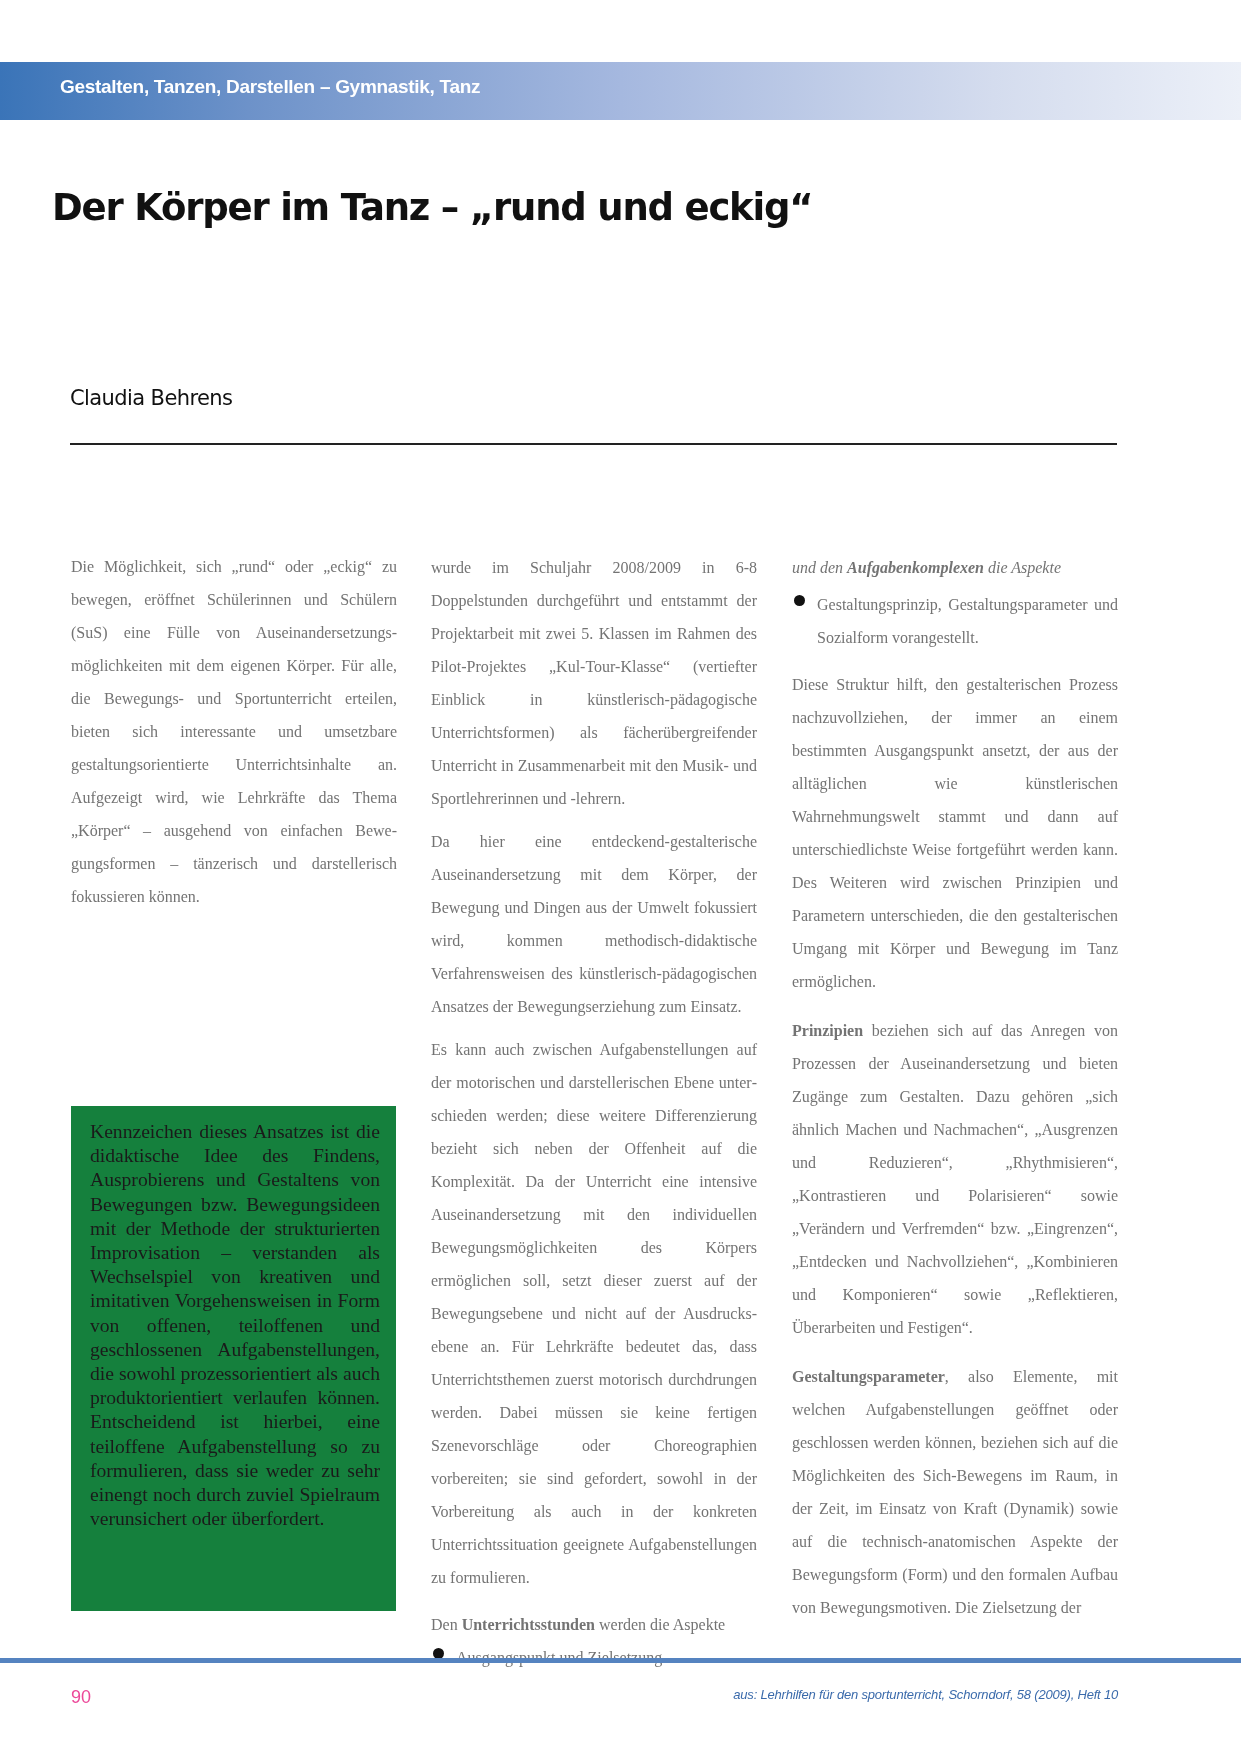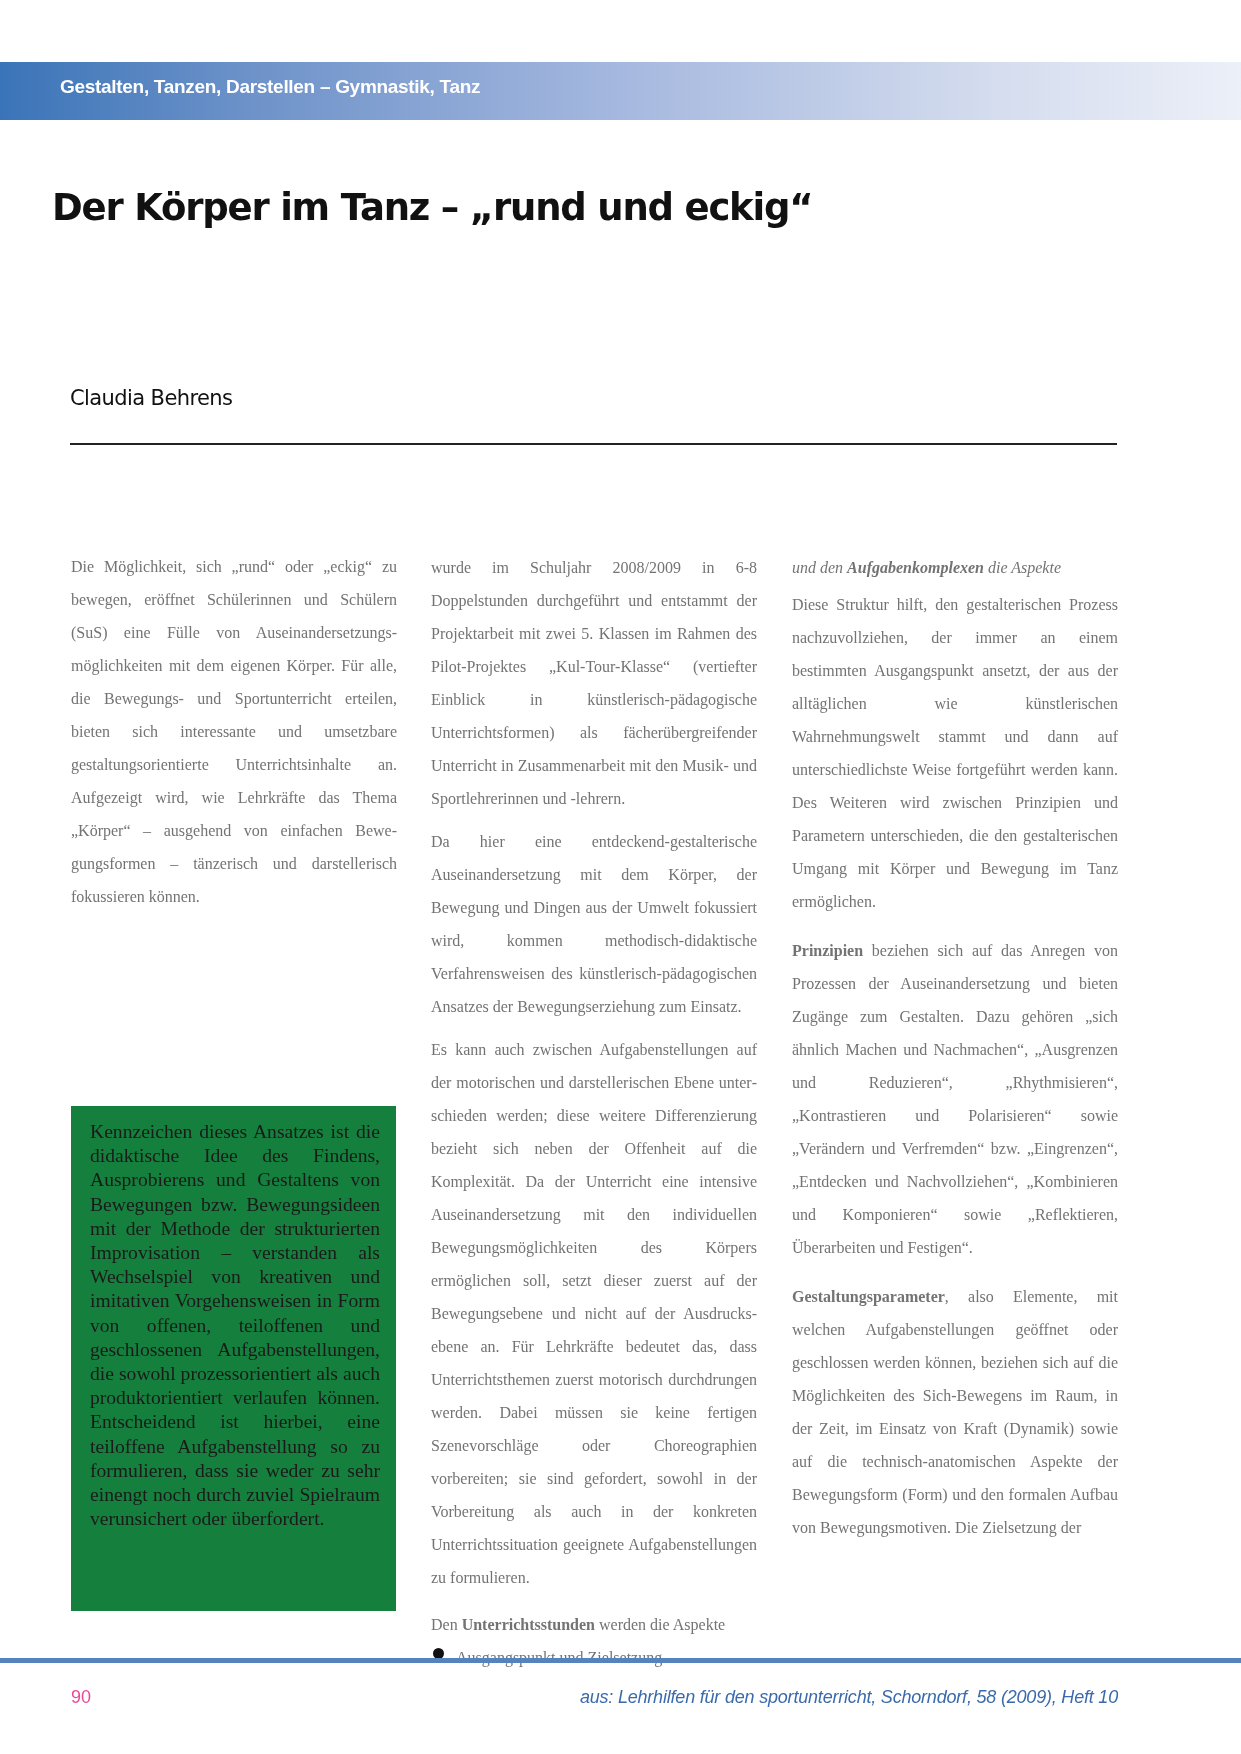--- a/index.html
+++ b/index.html
@@ -58,21 +58,21 @@
 
   .footer-rule {
     position: absolute; left: 0; top: 1658px; width: 1241px; height: 5px; background: #5583c0;
   }
   .footer-page {
     position: absolute; left: 71px; top: 1687px;
     font-family: "Liberation Sans", sans-serif; font-size: 18px; color: #ec4899;
   }
   .footer-source {
     position: absolute; right: 123px; top: 1687px;
-    font-family: "Liberation Sans", sans-serif; font-style: italic; font-size: 18px; color: #3a6aab;
+    font-family: "Liberation Sans", sans-serif; font-style: italic; font-size: 13px; color: #3a6aab;
     letter-spacing: -0.2px;
   }
 </style>
 </head>
 <body>
 
 <div class="header-band"></div>
 <div class="header-text">Gestalten, Tanzen, Darstellen – Gymnastik, Tanz</div>
 
 <h1 class="title">Der Körper im Tanz – „rund und eckig“</h1>
@@ -93,20 +93,24 @@
   <p>Es kann auch zwischen Aufga­benstellungen auf der motorischen und darstellerischen Ebene unter­schieden werden; diese weitere Dif­ferenzierung bezieht sich neben der Offenheit auf die Komplexität. Da der Unterricht eine intensive Auseinandersetzung mit den indivi­duellen Bewegungsmöglichkeiten des Körpers ermöglichen soll, setzt dieser zuerst auf der Bewegungs­ebene und nicht auf der Ausdrucks­ebene an. Für Lehrkräfte bedeutet das, dass Unterrichtsthemen zuerst motorisch durchdrungen werden. Dabei müssen sie keine fertigen Szenevorschläge oder Choreogra­phien vorbereiten; sie sind gefor­dert, sowohl in der Vorbereitung als auch in der konkreten Unterrichts­situation geeignete Aufgabenstellun­gen zu formulieren.</p>
   <p style="margin-top:14px;margin-bottom:0;text-align:left;"><span>Den </span><span class="bold">Unterrichtsstunden</span><span> werden die Aspekte</span></p>
   <div class="bullet-item">
     <span class="bullet-icon"></span>
     <span class="bullet-text">Ausgangspunkt und Zielsetzung</span>
   </div>
 </div>
 
 <div class="col col3">
   <p style="margin-bottom:4px;text-align:left;font-style:italic;"><span>und den </span><span class="bold">Aufgabenkomplexen</span><span> die Aspekte</span></p>
+  <div class="bullet-item" style="margin-bottom:14px;">
+    <span class="bullet-icon"></span>
+    <span class="bullet-text" style="text-align:justify;">Gestaltungsprinzip, Gestaltungs­parameter und Sozialform voran­gestellt.</span>
+  </div>
   <p style="margin-bottom:16px;">Diese Struktur hilft, den gestalte­rischen Prozess nachzuvollziehen, der immer an einem bestimmten Ausgangspunkt ansetzt, der aus der alltäglichen wie künstlerischen Wahrnehmungswelt stammt und dann auf unterschiedlichste Weise fortgeführt werden kann. Des Wei­teren wird zwischen Prinzipien und Parametern unterschieden, die den gestalterischen Umgang mit Körper und Bewegung im Tanz ermögli­chen.</p>
   <p style="margin-bottom:16px;"><span class="bold">Prinzipien</span><span> beziehen sich auf das Anregen von Prozessen der Ausein­andersetzung und bieten Zugänge zum Gestalten. Dazu gehören „sich ähnlich Machen und Nachmachen“, „Ausgrenzen und Reduzieren“, „Rhy­thmisieren“, „Kontrastieren und Po­larisieren“ sowie „Verändern und Verfremden“ bzw. „Eingrenzen“, „Ent­decken und Nachvollziehen“, „Kom­binieren und Komponieren“ sowie „Reflektieren, Überarbeiten und Festigen“.</span></p>
   <p><span class="bold">Gestaltungsparameter</span><span>, also Ele­mente, mit welchen Aufgabenstel­lungen geöffnet oder geschlossen werden können, beziehen sich auf die Möglichkeiten des Sich-Bewe­gens im Raum, in der Zeit, im Ein­satz von Kraft (Dynamik) sowie auf die technisch-anatomischen Aspekte der Bewegungsform (Form) und den formalen Aufbau von Bewe­gungsmotiven. Die Zielsetzung der</span></p>
 </div>
 
 <div class="footer-rule"></div>
 <div class="footer-page">90</div>
 <div class="footer-source">aus: Lehrhilfen für den sportunterricht, Schorndorf, 58 (2009), Heft 10</div>
 
 </body></html>

